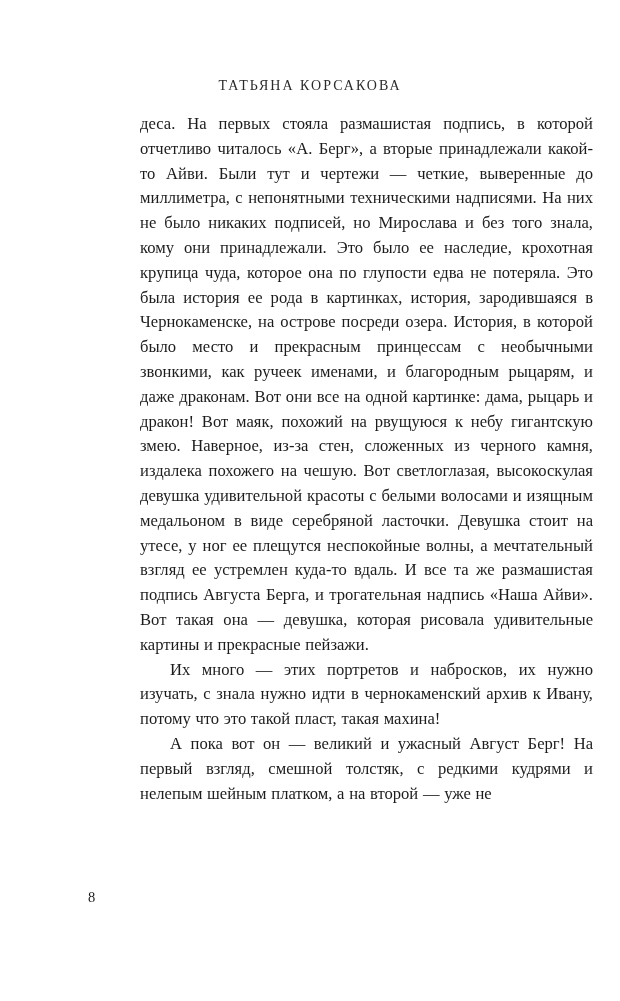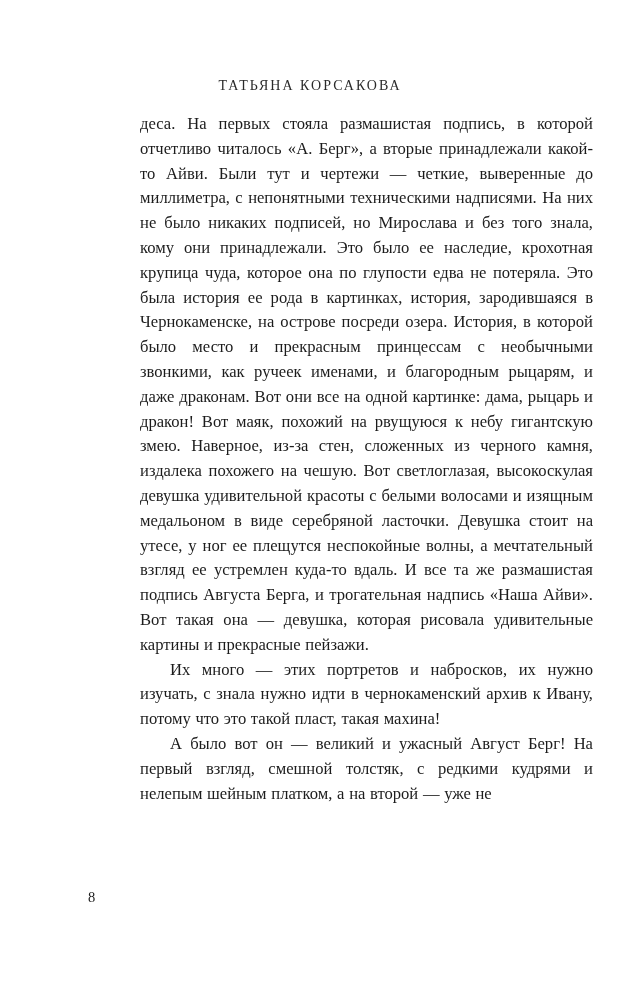--- a/index.html
+++ b/index.html
@@ -60,17 +60,17 @@
 </style>
 </head>
 <body>
 
 <div class="page">
   <div class="running-header">ТАТЬЯНА КОРСАКОВА</div>
 
   <div class="text-block">
       <p lang="ru">деса. На первых стояла размашистая подпись, в которой отчетливо читалось «А. Берг», а вторые принадлежали какой-то Айви. Были тут и чертежи — четкие, выверенные до миллиметра, с непонятными техническими надписями. На них не было никаких подписей, но Мирослава и без того знала, кому они принадлежали. Это было ее наследие, крохотная крупица чуда, которое она по глупости едва не потеряла. Это была история ее рода в картинках, история, зародившаяся в Чернокаменске, на острове посреди озера. История, в которой было место и прекрасным принцессам с необычными звонкими, как ручеек именами, и благородным рыцарям, и даже драконам. Вот они все на одной картинке: дама, рыцарь и дракон! Вот маяк, похожий на рвущуюся к небу гигантскую змею. Наверное, из-за стен, сложенных из черного камня, издалека похожего на чешую. Вот светлоглазая, высокоскулая девушка удивительной красоты с белыми волосами и изящным медальоном в виде серебряной ласточки. Девушка стоит на утесе, у ног ее плещутся неспокойные волны, а мечтательный взгляд ее устремлен куда-то вдаль. И все та же размашистая подпись Августа Берга, и трогательная надпись «Наша Айви». Вот такая она — девушка, которая рисовала удивительные картины и прекрасные пейзажи.</p>
       <p class="indent" lang="ru">Их много — этих портретов и набросков, их нужно изучать, с знала нужно идти в чернокаменский архив к Ивану, потому что это такой пласт, такая махина!</p>
-      <p class="indent" lang="ru">А было вот он — великий и ужасный Август Берг! На первый взгляд, смешной толстяк, с редкими кудрями и нелепым шейным платком, а на второй — уже не</p>
+      <p class="indent" lang="ru">А пока вот он — великий и ужасный Август Берг! На первый взгляд, смешной толстяк, с редкими кудрями и нелепым шейным платком, а на второй — уже не</p>
     </div>
 
   <div class="page-number">8</div>
 </div>
 
 </body></html>

